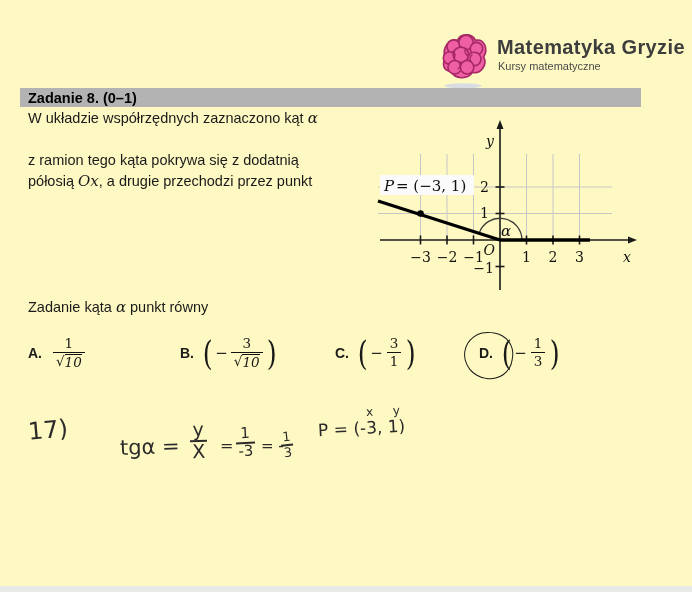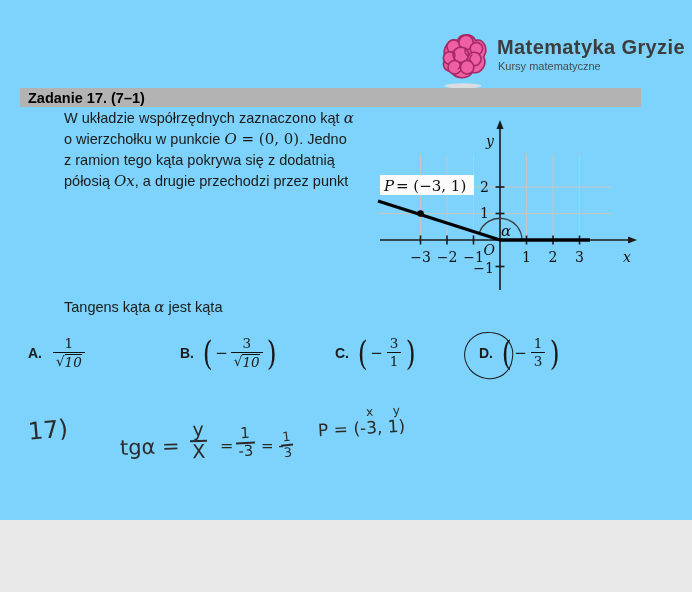--- a/index.html
+++ b/index.html
@@ -1,31 +1,31 @@
 <!DOCTYPE html>
 <html><head>
 <meta charset="utf-8">
 <style>
   html,body{margin:0;padding:0;background:#e9e9e9;}
-  .page{position:relative;width:692px;height:520px;background:#7dd3fc;overflow:hidden;
+  .page{position:relative;width:692px;height:586px;background:#fef9c3;overflow:hidden;
         font-family:"Liberation Sans", sans-serif;color:#1a1a1a;}
 
   
   .logo{position:absolute;left:435px;top:28px;width:250px;height:60px;}
   .logo svg{position:absolute;left:0;top:2px;}
   .logo-title{position:absolute;left:62px;top:8px;font-size:20px;font-weight:bold;color:#3d3d3d;letter-spacing:.4px;}
   .logo-sub{position:absolute;left:63px;top:32px;font-size:11px;color:#4a4a4a;}
 
   
   .task-header{position:absolute;left:20px;top:88px;width:621px;height:19px;background:#b3b3b3;
                display:flex;align-items:center;}
   .task-header span{font-size:14.5px;font-weight:bold;color:#000;padding-left:8px;}
 
   
-  .prob-line{position:absolute;left:28px;font-size:14.5px;line-height:20px;white-space:nowrap;margin-left:36px;}
+  .prob-line{position:absolute;left:28px;font-size:14.5px;line-height:20px;white-space:nowrap;}
   .m-it{font-family:"DejaVu Serif", serif;font-style:italic;font-size:15px;}
   .m-up{font-family:"DejaVu Serif", serif;font-size:15px;}
 
   
   .figure{position:absolute;left:375px;top:112px;}
   .fig-txt{font-family:"DejaVu Serif", serif;font-size:14px;fill:#111;}
   .fig-it{font-style:italic;}
 
   
   .answer{position:absolute;top:330px;height:46px;display:flex;align-items:center;}
@@ -73,28 +73,27 @@
           <path d="M27,17 q-3,5 2,8"></path>
           <path d="M33,24 q-4,3 -1,7"></path>
         <path d="M20,31 q3,4 -1,7"></path>
       </g>
     </svg>
     <div class="logo-title">Matematyka Gryzie</div>
     <div class="logo-sub">Kursy matematyczne</div>
   </div>
 
   <div class="task-header">
-    <span>Zadanie 17. (7–1)</span>
+    <span>Zadanie 8. (0–1)</span>
   </div>
 
   <div class="prob-line" style="top:108px"><span>W układzie współrzędnych zaznaczono kąt </span><span class="m-it">α</span></div>
-  <div class="prob-line" style="top:129px"><span>o wierzchołku w punkcie </span><span class="m-it">O </span><span class="m-up">= (0, 0)</span><span>. Jedno</span></div>
   <div class="prob-line" style="top:150px"><span>z ramion tego kąta pokrywa się z dodatnią</span></div>
   <div class="prob-line" style="top:171px"><span>półosią </span><span class="m-it">Ox</span><span>, a drugie przechodzi przez punkt</span></div>
-  <div class="prob-line" style="top:297px"><span>Tangens kąta </span><span class="m-it">α</span><span>  jest kąta</span></div>
+  <div class="prob-line" style="top:297px"><span>Zadanie kąta </span><span class="m-it">α</span><span>  punkt równy</span></div>
 
   <div class="figure">
     <svg width="312" height="182" viewBox="0 0 312 182">
 
       <g stroke="#c6c6c6" stroke-width="1">
         <line x1="45.5" y1="42" x2="45.5" y2="128"></line>
         <line x1="72" y1="42" x2="72" y2="128"></line>
         <line x1="98.5" y1="42" x2="98.5" y2="128"></line>
         <line x1="151.5" y1="42" x2="151.5" y2="128"></line>
         <line x1="178" y1="42" x2="178" y2="128"></line>

